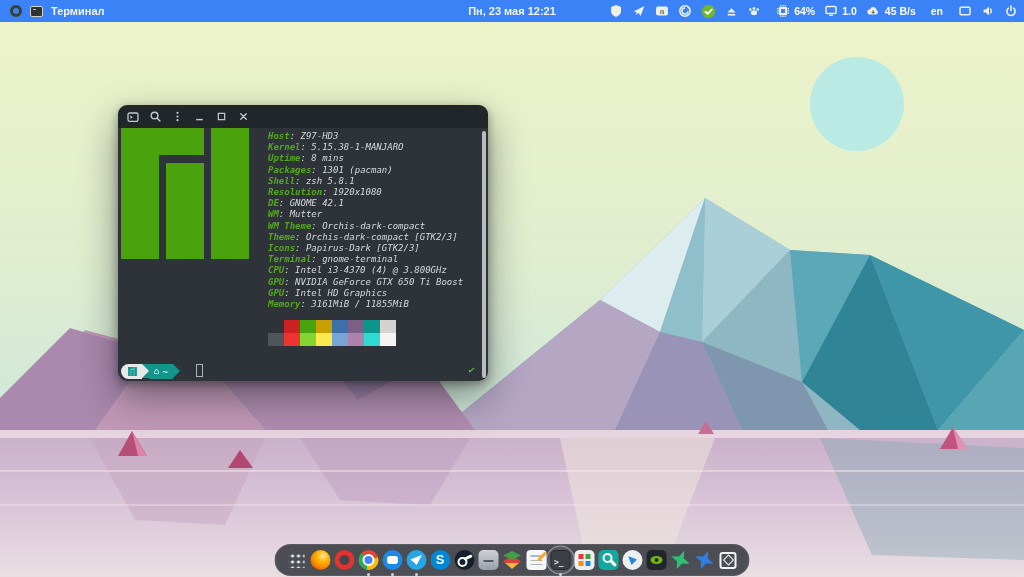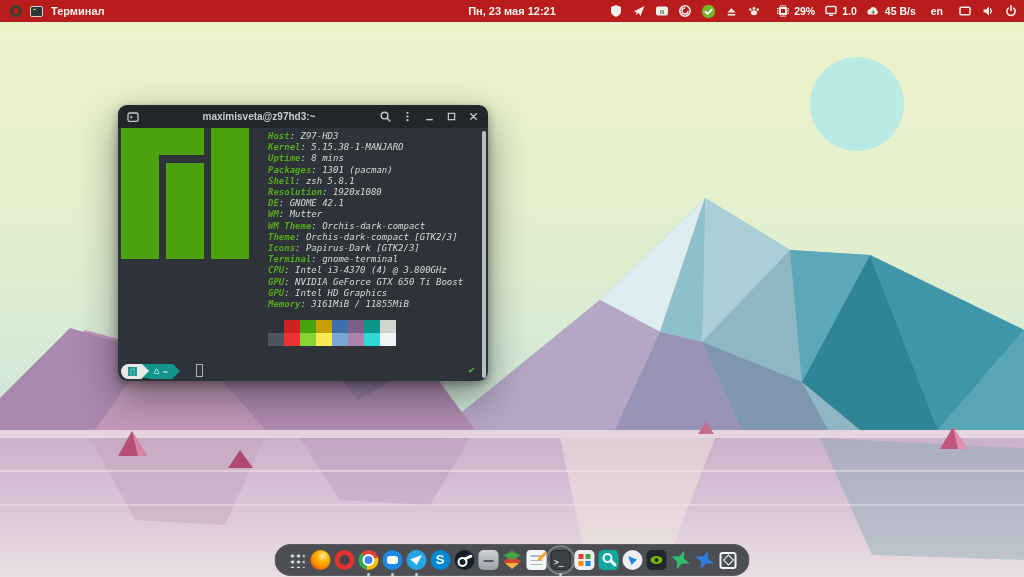--- a/index.html
+++ b/index.html
@@ -5,21 +5,21 @@
   * { margin:0; padding:0; box-sizing:border-box; }
   html,body { width:1024px; height:577px; overflow:hidden; background:#000; }
   .screen { position:relative; width:1024px; height:577px; overflow:hidden;
             font-family:"Liberation Sans", sans-serif; }
 
   
   .wallpaper { position:absolute; inset:0; }
 
   
   .topbar { position:absolute; top:0; left:0; right:0; height:22px;
-            background:#b91c1c; color:#f2f3ec; display:flex; align-items:center;
+            background:#3b82f6; color:#f2f3ec; display:flex; align-items:center;
             padding:0 10px; font-size:11px; z-index:30; }
   .tb-left { display:flex; align-items:center; gap:8px; }
   .activities-ring { width:12px; height:12px; border-radius:50%;
             border:3px solid #3b4132; background:transparent; display:block; }
   .tb-appicon { width:13px; height:11px; background:#2d3436; border:1px solid #cfd3c6;
             border-radius:2px; position:relative; }
   .tb-appicon::after { content:""; position:absolute; left:2px; top:2px; width:3px; height:1.5px;
             background:#9adf5a; }
   .tb-title { font-weight:700; }
   .tb-clock { position:absolute; left:50%; transform:translateX(-50%); font-weight:700; }
@@ -243,21 +243,21 @@
               <rect x="6.4" y="11.4" width="1.2" height="1.6"></rect>
               <rect x="8.6" y="11.4" width="1.2" height="1.6"></rect>
             <rect x="1" y="4.2" width="1.6" height="1.2"></rect>
               <rect x="1" y="6.4" width="1.6" height="1.2"></rect>
               <rect x="1" y="8.6" width="1.6" height="1.2"></rect>
             <rect x="11.4" y="4.2" width="1.6" height="1.2"></rect>
               <rect x="11.4" y="6.4" width="1.6" height="1.2"></rect>
               <rect x="11.4" y="8.6" width="1.6" height="1.2"></rect>
           </g>
         </svg>
-        <span class="tb-label">29%</span>
+        <span class="tb-label">64%</span>
       </span>
       <span class="tb-group">
         <svg width="14" height="14" viewBox="0 0 14 14">
           <rect x="2" y="2.6" width="10" height="7" rx="1" fill="none" stroke="#eef0e8" stroke-width="1.5"></rect>
           <rect x="5.2" y="10.6" width="3.6" height="1.4" fill="#eef0e8"></rect>
         </svg>
         <span class="tb-label">1.0</span>
       </span>
       <span class="tb-group">
         <svg width="15" height="14" viewBox="0 0 15 14">
@@ -282,21 +282,20 @@
   </header>
 
   <section class="term-window">
     <div class="term-header">
       <span class="hbtn">
         <svg width="14" height="14" viewBox="0 0 14 14">
           <rect x="2" y="3" width="10" height="8.4" rx="1.6" fill="none" stroke="#c6cbd0" stroke-width="1.3"></rect>
           <path d="M4.4 6 5.8 7.2 4.4 8.4" fill="none" stroke="#c6cbd0" stroke-width="1.1"></path>
         </svg>
       </span>
-      <span class="title">maximisveta@z97hd3:~</span>
       <span class="hbtn">
         <svg width="13" height="13" viewBox="0 0 14 14">
           <circle cx="6" cy="6" r="3.6" fill="none" stroke="#c6cbd0" stroke-width="1.5"></circle>
           <line x1="8.8" y1="8.8" x2="11.8" y2="11.8" stroke="#c6cbd0" stroke-width="1.5" stroke-linecap="round"></line>
         </svg>
       </span>
       <span class="hbtn">
         <svg width="13" height="13" viewBox="0 0 14 14">
           <circle cx="7" cy="3" r="1.2" fill="#c6cbd0"></circle>
             <circle cx="7" cy="7" r="1.2" fill="#c6cbd0"></circle>

